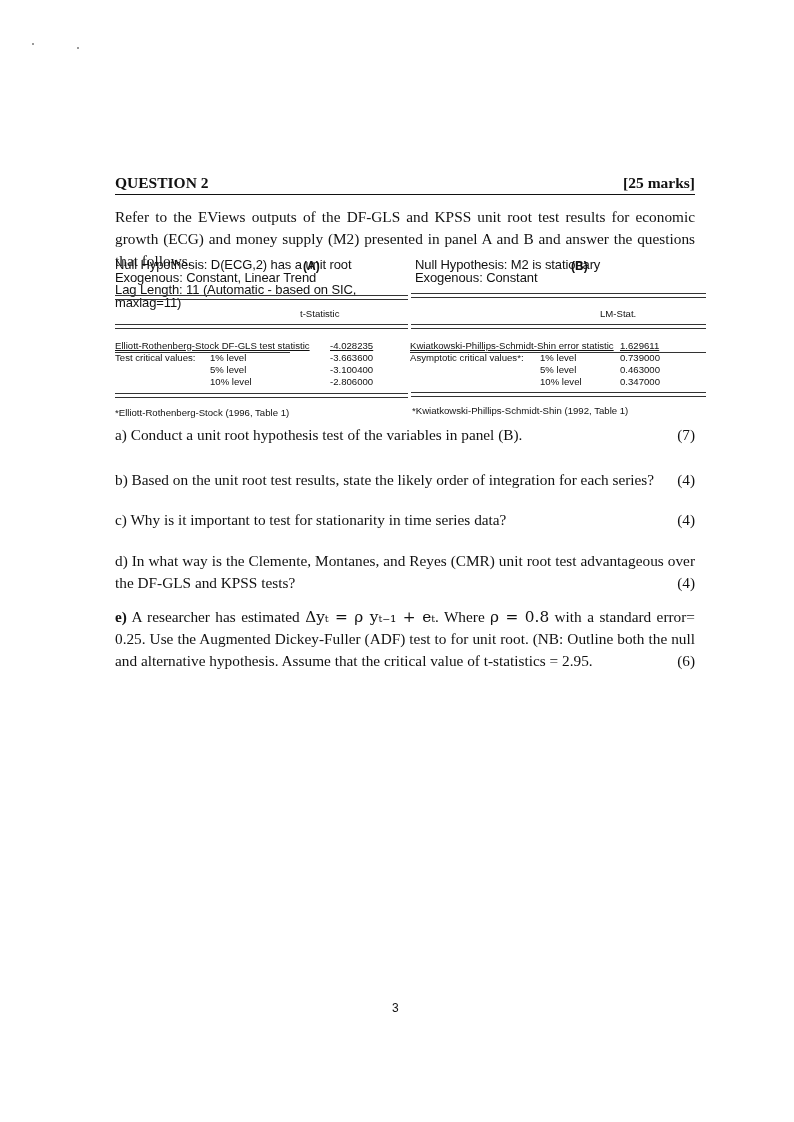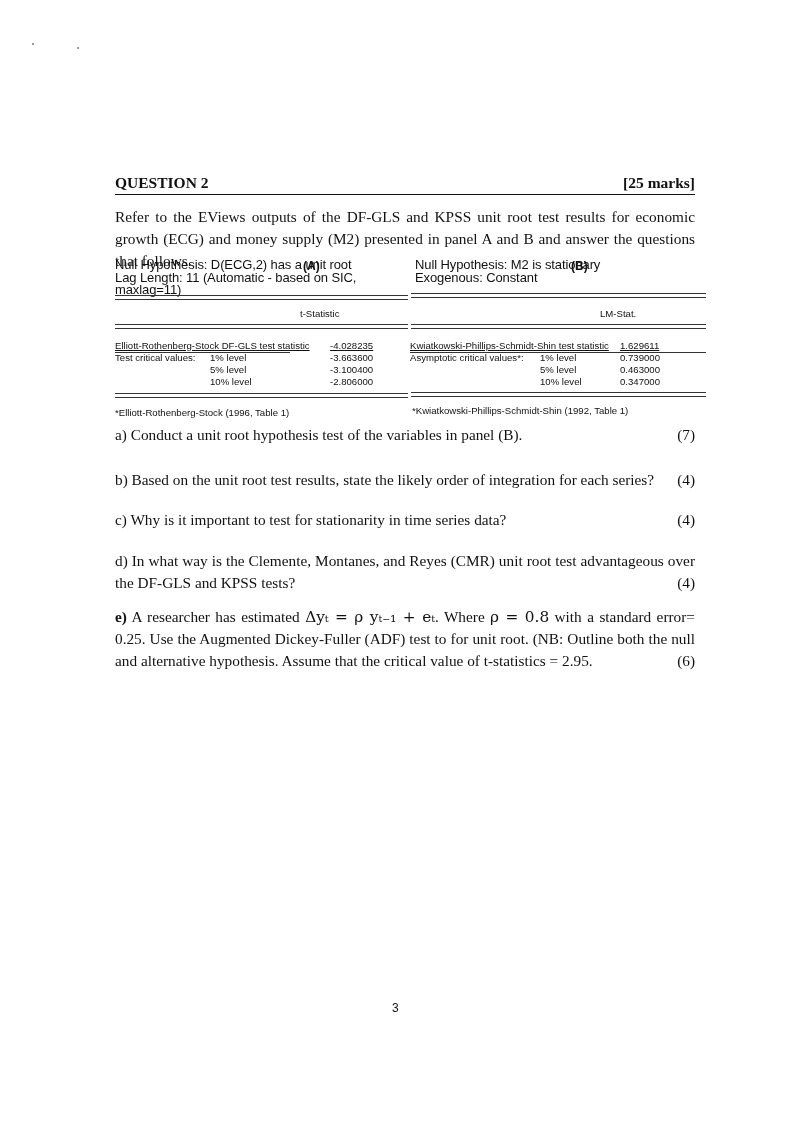--- a/index.html
+++ b/index.html
@@ -43,20 +43,21 @@
 
 <div class="qhead serif">
   <span class="left">QUESTION 2</span>
   <span class="right">[25 marks]</span>
 </div>
 
 <div class="intro serif">Refer to the EViews outputs of the DF-GLS and KPSS unit root test results for economic growth (ECG) and money supply (M2) presented in panel A and B and answer the questions that follows.</div>
 
 <div class="panel sans" style="left:115px;top:251px;width:290px;">
   <div>Null Hypothesis: D(ECG,2) has a unit root</div>
+  <div>Exogenous: Constant, Linear Trend</div>
   <div>Lag Length: 11 (Automatic - based on SIC, maxlag=11)</div>
 </div>
 <div class="panel-label sans" style="left:303px;top:259px;">(A)</div>
 
 <div class="panel sans" style="left:415px;top:251px;width:290px;">
   <div>Null Hypothesis: M2 is stationary</div>
   <div>Exogenous: Constant</div>
 </div>
 <div class="panel-label sans" style="left:571px;top:259px;">(B)</div>
 
@@ -75,21 +76,21 @@
 
 <div class="cell sans" style="left:115px;top:352px;">Test critical values:</div>
 
 <div class="cell sans" style="left:210px;top:352px;">1% level</div>
 <div class="cell sans r" style="left:330px;top:352px;width:76px;">-3.663600</div>
 <div class="cell sans" style="left:210px;top:364px;">5% level</div>
 <div class="cell sans r" style="left:330px;top:364px;width:76px;">-3.100400</div>
 <div class="cell sans" style="left:210px;top:376px;">10% level</div>
 <div class="cell sans r" style="left:330px;top:376px;width:76px;">-2.806000</div>
 
-<div class="cell sans ul" style="left:410px;top:340px;">Kwiatkowski-Phillips-Schmidt-Shin test statistic</div>
+<div class="cell sans ul" style="left:410px;top:340px;">Kwiatkowski-Phillips-Schmidt-Shin error statistic</div>
 <div class="cell sans r ul" style="left:620px;top:340px;width:85px;">1.629611</div>
 <div class="rule-single" style="left:410px;top:352px;width:296px;"></div>
 
 <div class="cell sans" style="left:410px;top:352px;">Asymptotic critical values*:</div>
 
 <div class="cell sans r" style="left:540px;top:352px;width:58px;">1% level</div>
 <div class="cell sans r" style="left:620px;top:352px;width:85px;">0.739000</div>
 <div class="cell sans r" style="left:540px;top:364px;width:58px;">5% level</div>
 <div class="cell sans r" style="left:620px;top:364px;width:85px;">0.463000</div>
 <div class="cell sans r" style="left:540px;top:376px;width:58px;">10% level</div>

